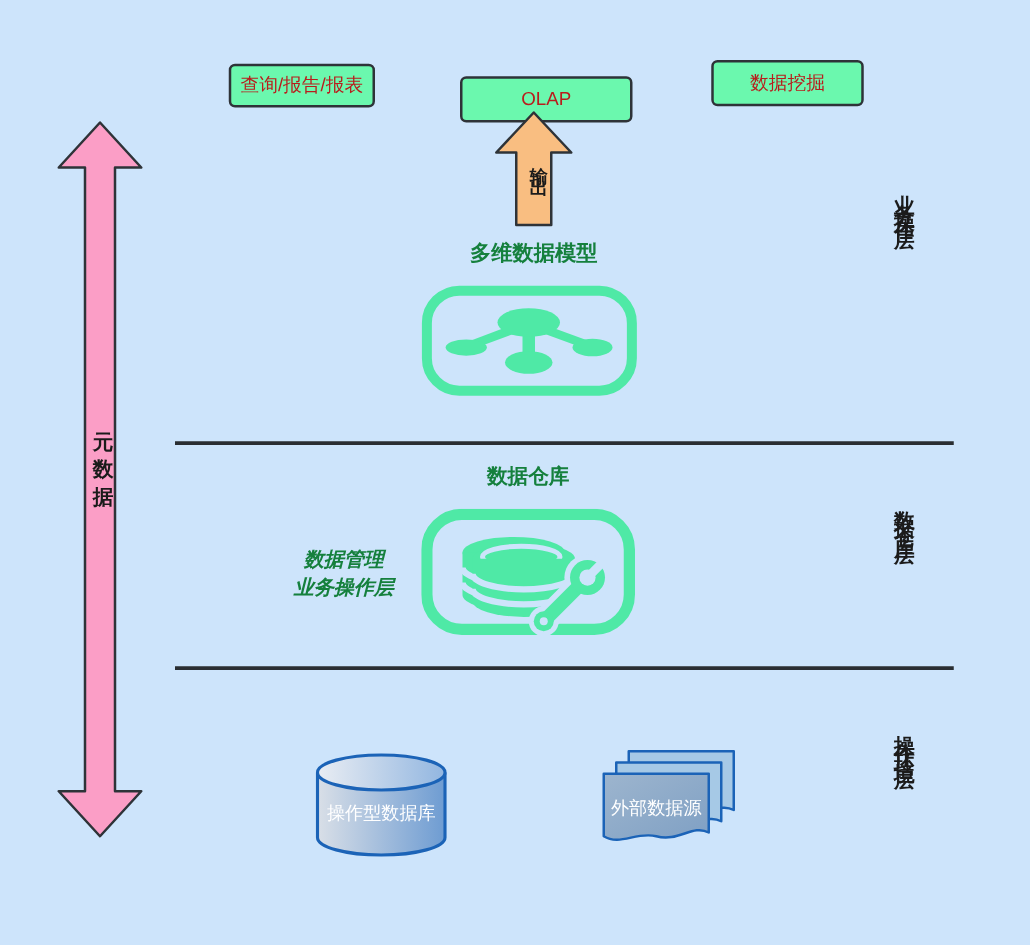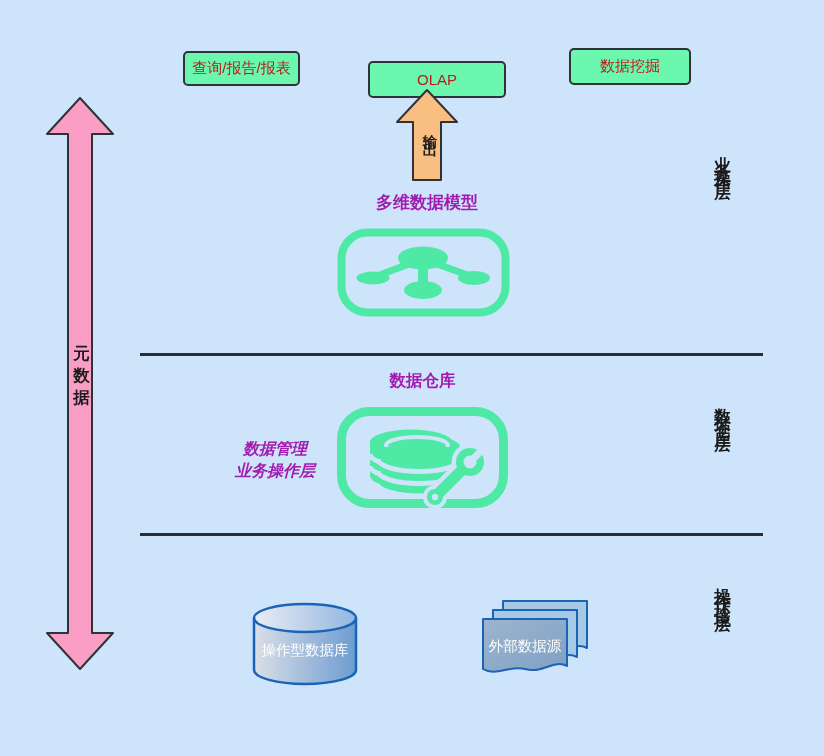--- a/index.html
+++ b/index.html
@@ -6,21 +6,21 @@
   body{font-family:"Liberation Sans","DejaVu Sans",sans-serif;}
   .canvas{position:relative;width:824px;height:756px;background:#CDE4FB;overflow:hidden;}
   .abs{position:absolute;}
   .gbox{position:absolute;background:#6BF8AE;border:2px solid #2E3338;border-radius:5px;
         display:flex;align-items:center;justify-content:center;
         font-size:15px;color:#b91c1c;box-sizing:border-box;}
   .vtext{position:absolute;writing-mode:vertical-rl;text-orientation:upright;
          font-weight:bold;color:#1b1b1b;}
   .layer-label{font-size:16.5px;letter-spacing:7px;}
   .divider{position:absolute;left:140px;width:623px;height:3px;background:#2A2E32;}
-  .heading{position:absolute;font-weight:bold;color:#a21caf;text-align:center;}
+  .heading{position:absolute;font-weight:bold;color:#15803d;text-align:center;}
   svg{display:block;}
 </style>
 </head>
 <body>
 
 <div class="canvas">
 
   <svg class="abs" style="left:40px;top:95px;" width="80" height="580" viewBox="0 0 80 580">
     <polygon points="40,3 73,39 52,39 52,538 73,538 40,574 7,538 28,538 28,39 7,39" fill="#FB9EC6" stroke="#2E3338" stroke-width="2" stroke-linejoin="round"></polygon>
   </svg>

